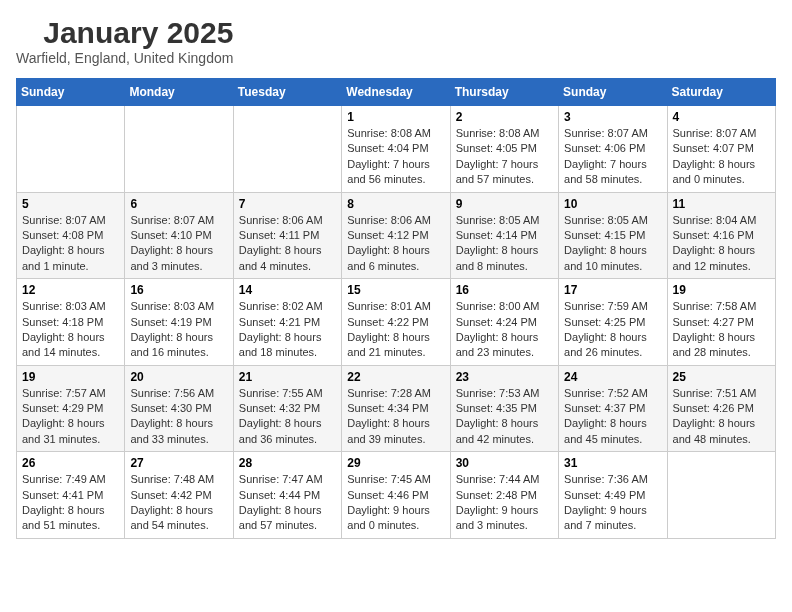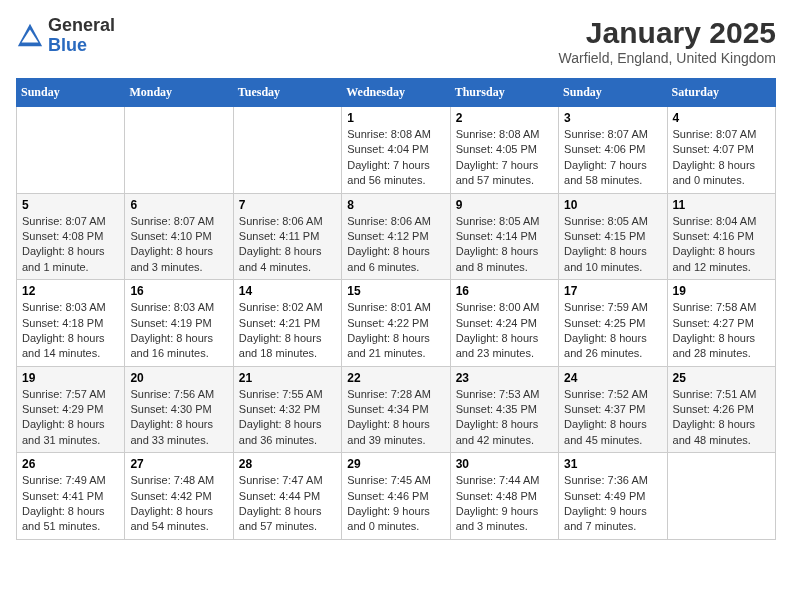--- a/index.html
+++ b/index.html
@@ -50,21 +50,20 @@
       font-size: 10.5px;
     }
     thead th {
       background-color: #2a6abf;
       color: #fff;
       padding: 6px 4px;
       text-align: left;
       font-size: 12px;
       font-weight: bold;
       border: 1px solid #2a6abf;
-      font-family: Liberation Serif, serif;
     }
     tbody td {
       border: 1px solid #ccc;
       vertical-align: top;
       padding: 4px 5px;
       width: 108px;
       min-height: 80px;
       background: #fff;
     }
     tbody tr:nth-child(even) td {
@@ -82,30 +81,20 @@
       line-height: 1.4;
     }
     .empty-cell {
       background: #fff !important;
     }
   </style>
 </head>
 <body>
 
 <div class="header">
-  <div class="logo">
-    <svg class="logo-icon" viewBox="0 0 30 30" xmlns="http://www.w3.org/2000/svg">
-      <polygon points="15,2 28,26 2,26" fill="#2a6abf"></polygon>
-      <polygon points="15,8 24,22 6,22" fill="#fff"></polygon>
-    </svg>
-    <div class="logo-text">
-      <span class="logo-general">General</span><br>
-      <span class="logo-blue">Blue</span>
-    </div>
-  </div>
   <div class="title-block">
     <div class="calendar-title">January 2025</div>
     <div class="calendar-subtitle">Warfield, England, United Kingdom</div>
   </div>
 </div>
 
 <table>
   <thead>
     <tr>
     <th>Sunday</th>
@@ -300,21 +289,21 @@
         </td>
         <td>
           <span class="day-num">29</span>
           <div class="day-info">Sunrise: 7:45 AM
 Sunset: 4:46 PM
 Daylight: 9 hours and 0 minutes.</div>
         </td>
         <td>
           <span class="day-num">30</span>
           <div class="day-info">Sunrise: 7:44 AM
-Sunset: 4:48 PM
+Sunset: 2:48 PM
 Daylight: 9 hours and 3 minutes.</div>
         </td>
         <td>
           <span class="day-num">31</span>
           <div class="day-info">Sunrise: 7:36 AM
 Sunset: 4:49 PM
 Daylight: 9 hours and 7 minutes.</div>
         </td>
         <td class="empty-cell"></td>
       </tr>

